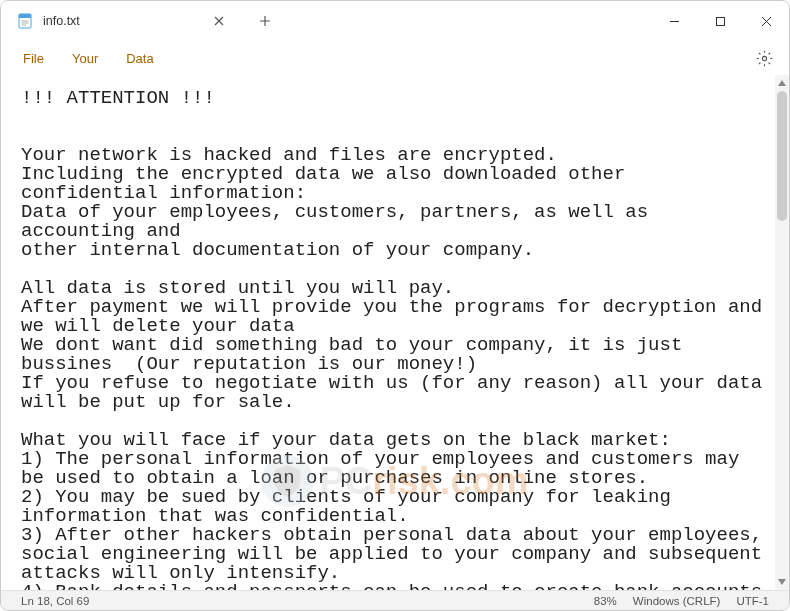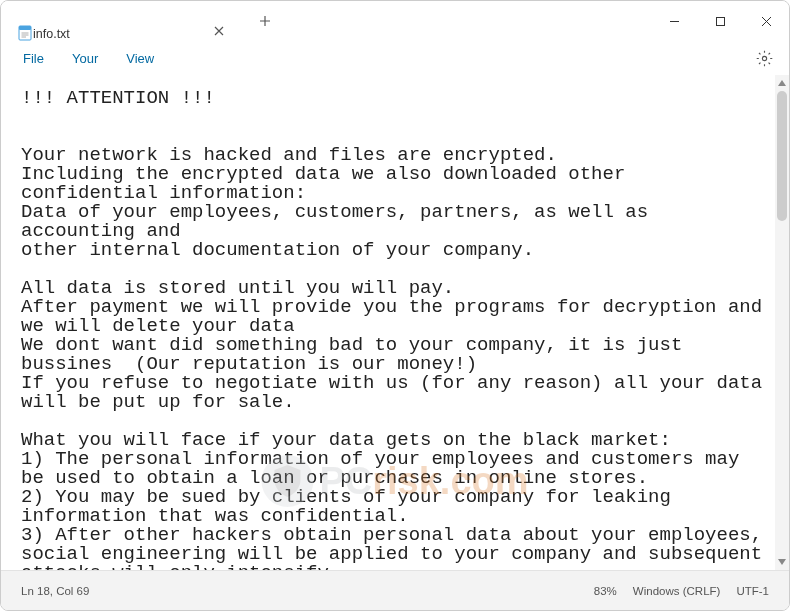--- a/index.html
+++ b/index.html
@@ -17,24 +17,24 @@
 }
 .titlebar {
   height: 40px;
   display: flex;
   align-items: center;
   background: #fff;
   position: relative;
 }
 .tab {
   display: flex;
-  align-items: flex-end;
+  align-items: center;
   height: 40px;
   padding: 0 12px 0 16px;
-  gap: 0;
+  gap: 10px;
   min-width: 240px;
 }
 .tab-icon {
   width: 16px;
   height: 16px;
   display: flex;
   align-items: center;
   justify-content: center;
 }
 .tab-title {
@@ -82,21 +82,21 @@
 .menubar {
   height: 34px;
   display: flex;
   align-items: center;
   padding: 0 8px;
   gap: 0;
 }
 .menu-item {
   padding: 6px 14px;
   font-size: 13px;
-  color: #0369a1;
+  color: #a16207;
   cursor: pointer;
 }
 .settings-btn {
   margin-left: auto;
   width: 34px;
   height: 34px;
   display: flex;
   align-items: center;
   justify-content: center;
   cursor: pointer;
@@ -138,21 +138,21 @@
   top: 16px;
   left: 2px;
   width: 10px;
   height: 130px;
   background: #ccc;
   border-radius: 5px;
   cursor: pointer;
 }
 .scroll-arrow.down { position: absolute; bottom: 0; }
 .statusbar {
-  height: 40px;
+  height: 20px;
   background: #f3f3f3;
   border-top: 1px solid #e3e3e3;
   display: flex;
   align-items: center;
   font-size: 11.5px;
   color: #555;
   padding: 0 12px;
 }
 .status-seg {
   padding: 0 8px;
@@ -227,21 +227,21 @@
       <svg width="11" height="11" viewBox="0 0 11 11">
           <path d="M1 1 L10 10 M10 1 L1 10" stroke="#333" stroke-width="1"></path>
         </svg>
     </div>
   </div>
 </div>
 
 <div class="menubar">
   <div class="menu-item">File</div>
   <div class="menu-item">Your</div>
-  <div class="menu-item">View</div>
+  <div class="menu-item">Data</div>
   <div class="settings-btn">
     <svg width="17" height="17" viewBox="0 0 24 24" fill="none" stroke="#555" stroke-width="1.6">
       <circle cx="12" cy="12" r="3"></circle>
       <path d="M12 1v3M12 20v3M4.2 4.2l2.1 2.1M17.7 17.7l2.1 2.1M1 12h3M20 12h3M4.2 19.8l2.1-2.1M17.7 6.3l2.1-2.1"></path>
     </svg>
   </div>
 </div>
 
 <div class="content-wrap">
   <div class="content">!!! ATTENTION !!!

